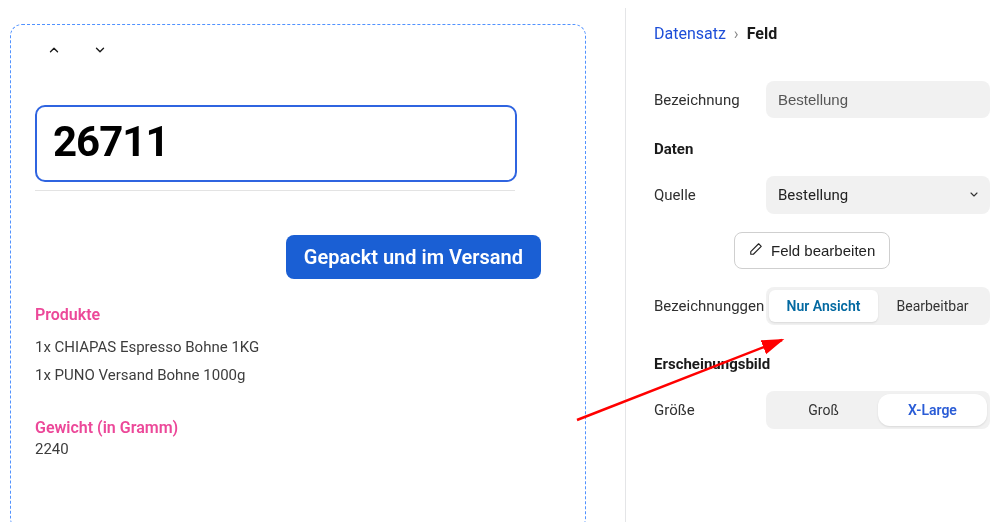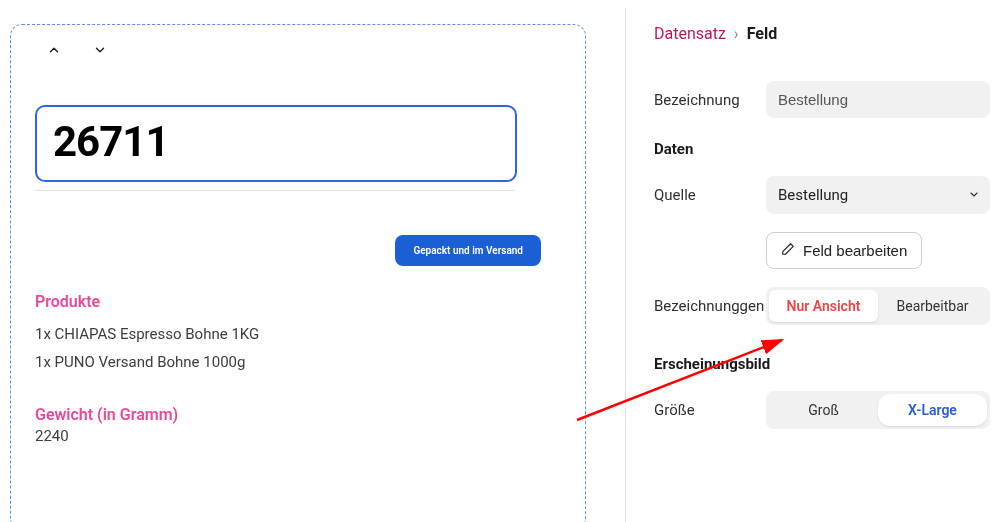--- a/index.html
+++ b/index.html
@@ -67,21 +67,21 @@
     }
     .status-row {
       display: flex;
       justify-content: flex-end;
       margin-top: 44px;
       margin-right: 26px;
     }
     .status-badge {
       background: #1a5fd4;
       color: #fff;
-      font-size: 10px;
+      font-size: 20px;
       font-weight: 600;
       padding: 10px 18px;
       border-radius: 8px;
     }
     .section-label {
       font-size: 16px;
       font-weight: 600;
       color: #ec4899;
       margin-top: 26px;
       margin-left: 6px;
@@ -115,21 +115,21 @@
       top: 0;
       width: 368px;
       padding: 24px 10px 10px 22px;
     }
     .breadcrumb {
       font-size: 16px;
       color: #303030;
       margin-bottom: 38px;
     }
     .breadcrumb .crumb {
-      color: #be185d;
+      color: #1d4ed8;
     }
     .breadcrumb .sep {
       color: #888;
       margin: 0 4px;
     }
     .breadcrumb .current {
       font-weight: 700;
       color: #1a1a1a;
     }
     .form-row {
@@ -179,21 +179,21 @@
     }
     .select-caret {
       position: absolute;
       right: 10px;
       top: 50%;
       transform: translateY(-50%);
       pointer-events: none;
       color: #333;
     }
     .edit-field-btn {
-      margin-left: 112px;
+      margin-left: 80px;
       margin-top: 2px;
       margin-bottom: 18px;
       display: inline-flex;
       align-items: center;
       gap: 8px;
       border: 1px solid #cfcfcf;
       background: #fff;
       border-radius: 8px;
       padding: 9px 14px;
       font-size: 15px;
@@ -211,21 +211,21 @@
       flex: 1;
       text-align: center;
       font-size: 14px;
       padding: 8px 6px;
       color: #333;
       border-radius: 6px;
       cursor: pointer;
     }
     .segment.active {
       background: #fff;
-      color: #ef4444;
+      color: #0369a1;
       font-weight: 600;
       box-shadow: 0 1px 2px rgba(0,0,0,0.1);
     }
     .segment.active-dark {
       background: #fff;
       color: #2a5cd6;
       font-weight: 600;
       box-shadow: 0 1px 2px rgba(0,0,0,0.1);
       border-radius: 12px;
     }

